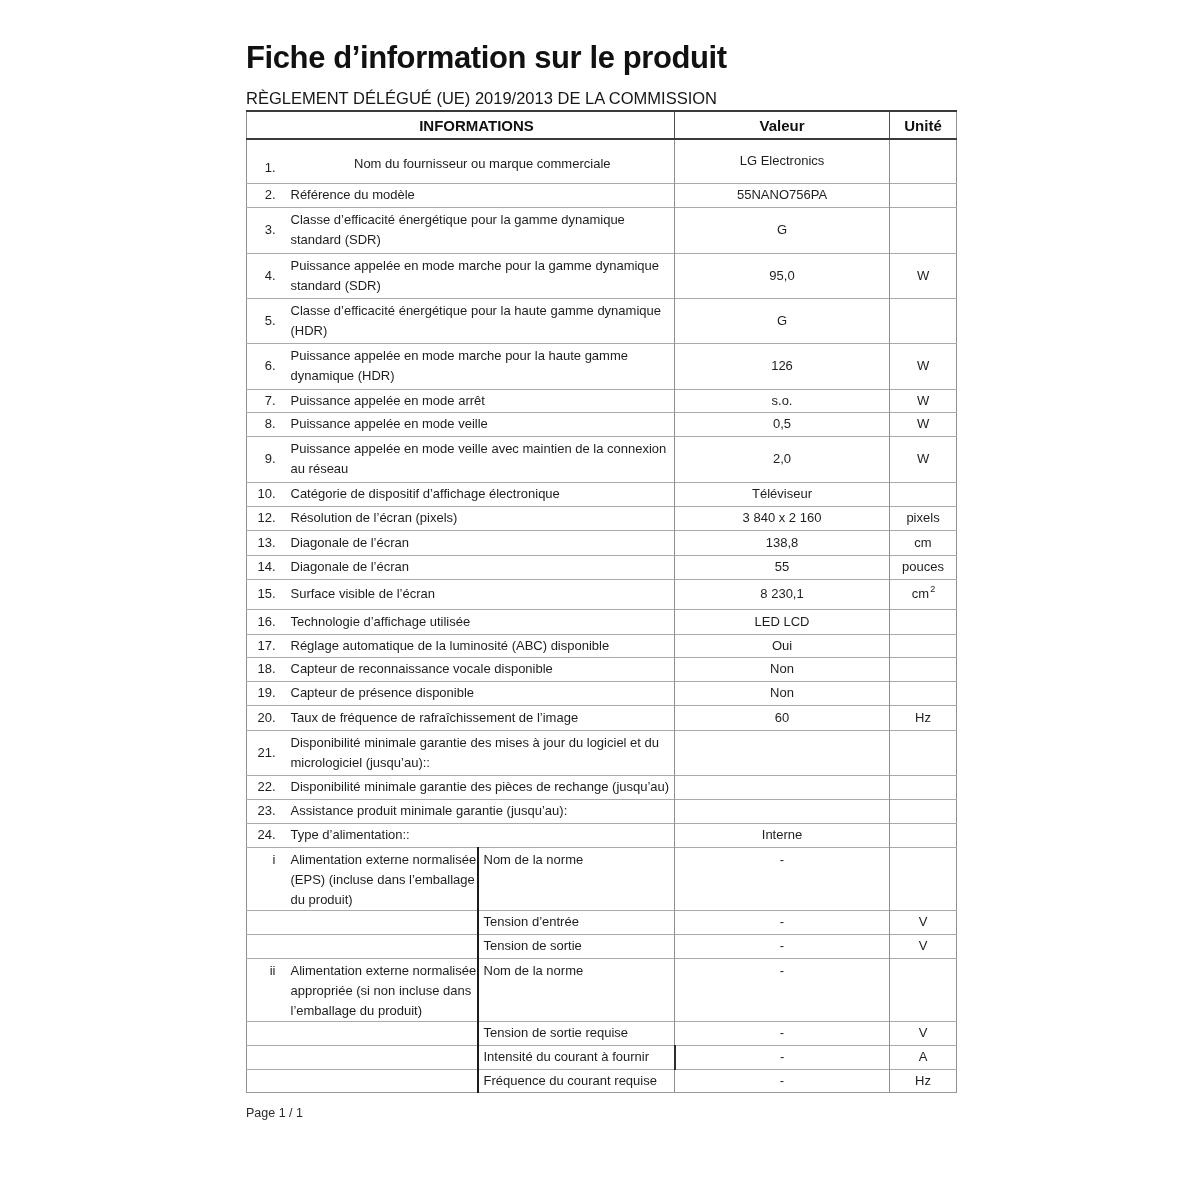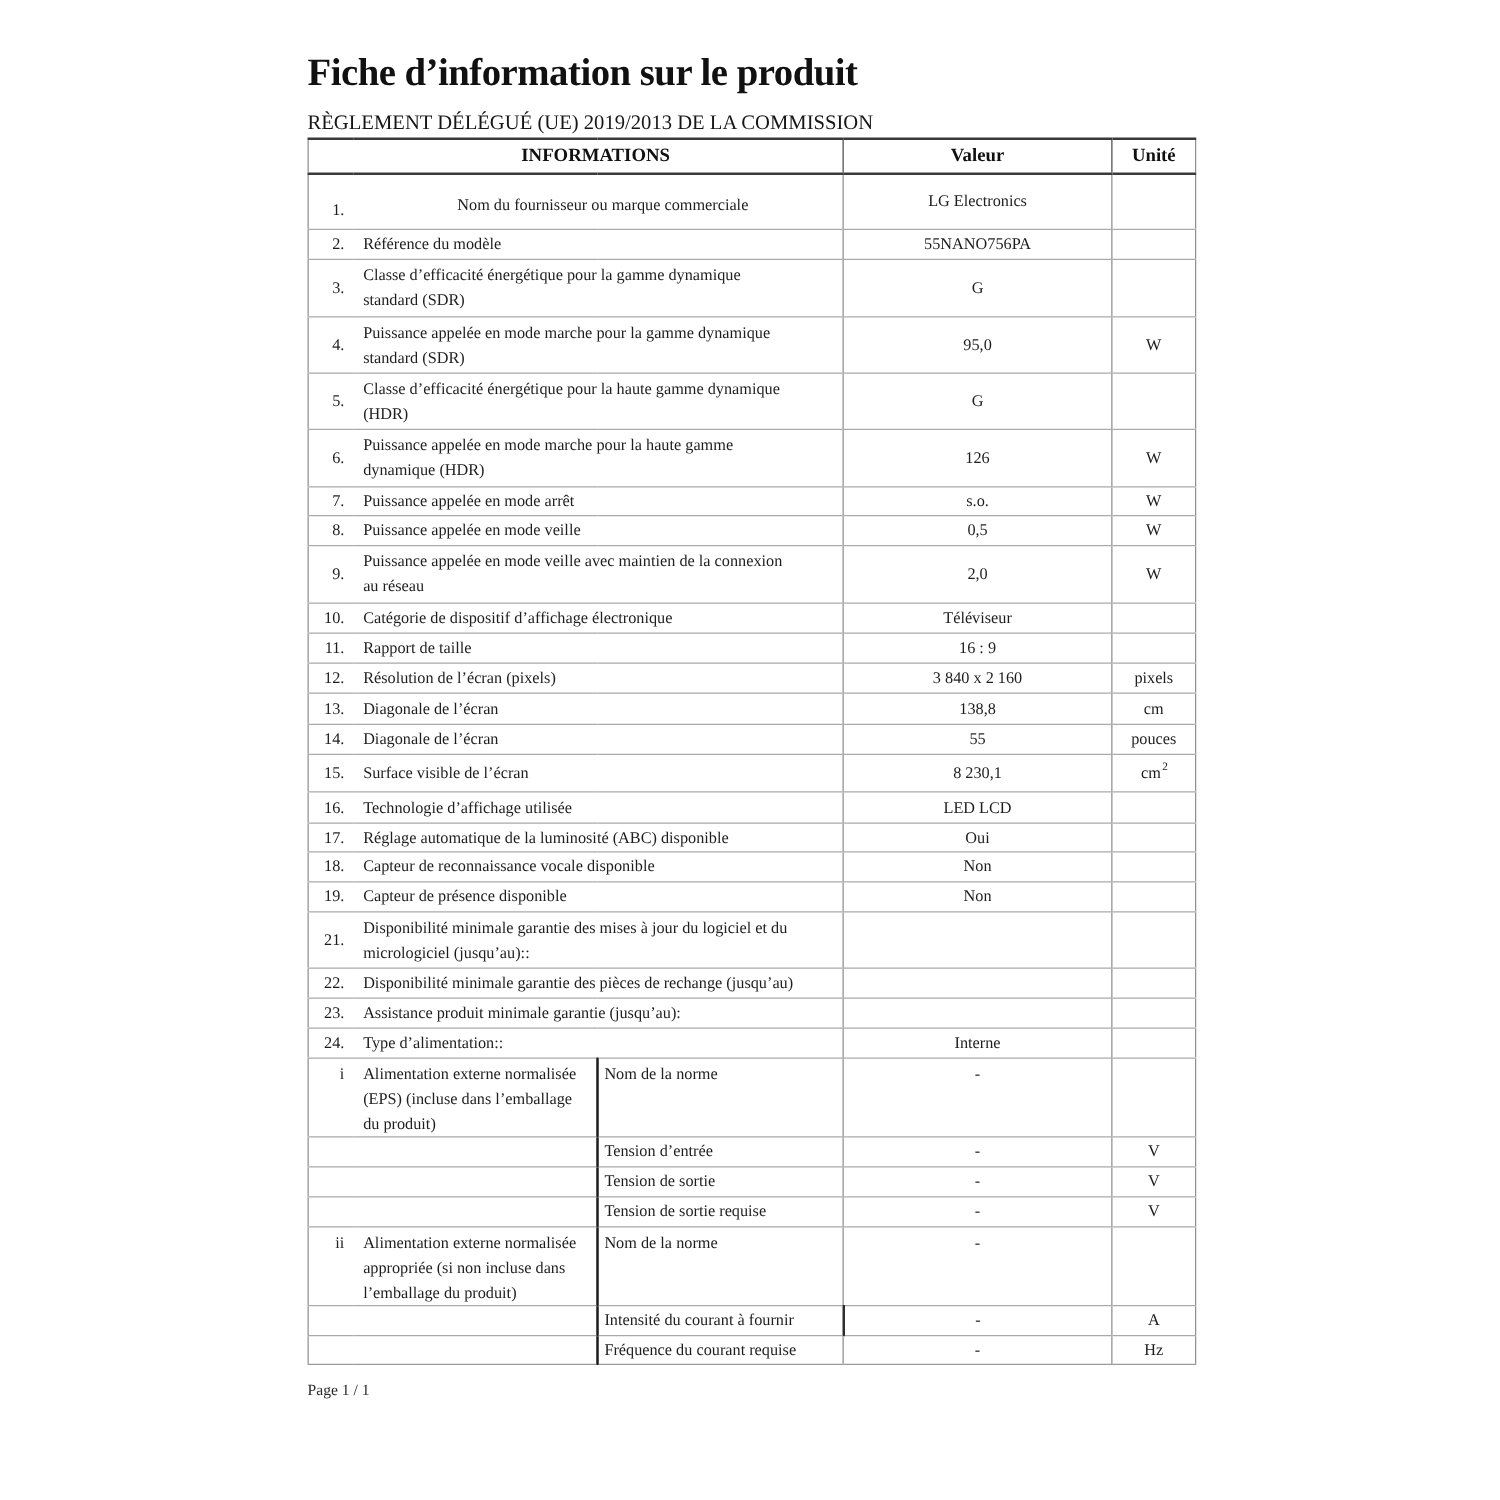--- a/index.html
+++ b/index.html
@@ -12,21 +12,20 @@
     font-family: "Liberation Sans", sans-serif;
     color: #1e1e1e;
     overflow: hidden;
   }
   .content {
     position: absolute;
     left: 246px;
     top: 0;
     width: 712px;
     padding-top: 40px;
-    font-family: Liberation Serif, serif;
   }
   .doc-title {
     font-size: 31px;
     font-weight: 700;
     line-height: 36px;
     letter-spacing: -0.4px;
     color: #111111;
     white-space: nowrap;
   }
   .doc-subtitle {
@@ -163,26 +162,20 @@
 au réseau</td>
             <td class="c-value">2,0</td>
             <td class="c-unit">W</td>
           </tr>
           <tr style="height: 24px;">
             <td class="c-num">10.</td>
             <td class="c-label" colspan="2">Catégorie de dispositif d’affichage électronique</td>
             <td class="c-value">Téléviseur</td>
             <td class="c-unit"></td>
           </tr>
-          <tr style="height: 24px;">
-            <td class="c-num">11.</td>
-            <td class="c-label" colspan="2">Rapport de taille</td>
-            <td class="c-value">16 : 9</td>
-            <td class="c-unit"></td>
-          </tr>
           <tr style="height: 24px; margin-left: 20px;">
             <td class="c-num">12.</td>
             <td class="c-label" colspan="2">Résolution de l’écran (pixels)</td>
             <td class="c-value">3 840 x 2 160</td>
             <td class="c-unit">pixels</td>
           </tr>
           <tr style="height: 25px;">
             <td class="c-num">13.</td>
             <td class="c-label" colspan="2">Diagonale de l’écran</td>
             <td class="c-value">138,8</td>
@@ -216,20 +209,26 @@
             <td class="c-num">18.</td>
             <td class="c-label" colspan="2">Capteur de reconnaissance vocale disponible</td>
             <td class="c-value">Non</td>
             <td class="c-unit"></td>
           </tr>
           <tr style="height: 24px;">
             <td class="c-num">19.</td>
             <td class="c-label" colspan="2">Capteur de présence disponible</td>
             <td class="c-value">Non</td>
             <td class="c-unit"></td>
+          </tr>
+          <tr style="height: 25px;">
+            <td class="c-num">20.</td>
+            <td class="c-label" colspan="2">Taux de fréquence de rafraîchissement de l’image</td>
+            <td class="c-value">60</td>
+            <td class="c-unit">Hz</td>
           </tr>
           <tr style="height: 45px;">
             <td class="c-num">21.</td>
             <td class="c-label" colspan="2">Disponibilité minimale garantie des mises à jour du logiciel et du
 micrologiciel (jusqu’au)::</td>
             <td class="c-value"></td>
             <td class="c-unit"></td>
           </tr>
           <tr style="height: 24px;">
             <td class="c-num">22.</td>
@@ -263,34 +262,34 @@
             <td class="c-label2 subdiv">Tension d’entrée</td>
             <td class="c-value">-</td>
             <td class="c-unit">V</td>
           </tr>
           <tr style="height: 24px;">
             <td class="c-blank" colspan="2"></td>
             <td class="c-label2 subdiv">Tension de sortie</td>
             <td class="c-value">-</td>
             <td class="c-unit">V</td>
           </tr>
-          <tr style="height: 24px;">
-            <td class="c-blank" colspan="2"></td>
-            <td class="c-label2 subdiv">Tension de sortie requise</td>
-            <td class="c-value">-</td>
-            <td class="c-unit">V</td>
-          </tr>
           <tr style="height: 63px;">
             <td class="c-num top">ii</td>
             <td class="c-label1 top">Alimentation externe normalisée
 appropriée (si non incluse dans
 l’emballage du produit)</td>
             <td class="c-label2 subdiv top">Nom de la norme</td>
             <td class="c-value top">-</td>
             <td class="c-unit"></td>
+          </tr>
+          <tr style="height: 24px;">
+            <td class="c-blank" colspan="2"></td>
+            <td class="c-label2 subdiv">Tension de sortie requise</td>
+            <td class="c-value">-</td>
+            <td class="c-unit">V</td>
           </tr>
           <tr class="dark" style="height: 24px;">
             <td class="c-blank" colspan="2"></td>
             <td class="c-label2 subdiv">Intensité du courant à fournir</td>
             <td class="c-value">-</td>
             <td class="c-unit">A</td>
           </tr>
           <tr style="height: 23px;">
             <td class="c-blank" colspan="2"></td>
             <td class="c-label2 subdiv">Fréquence du courant requise</td>

